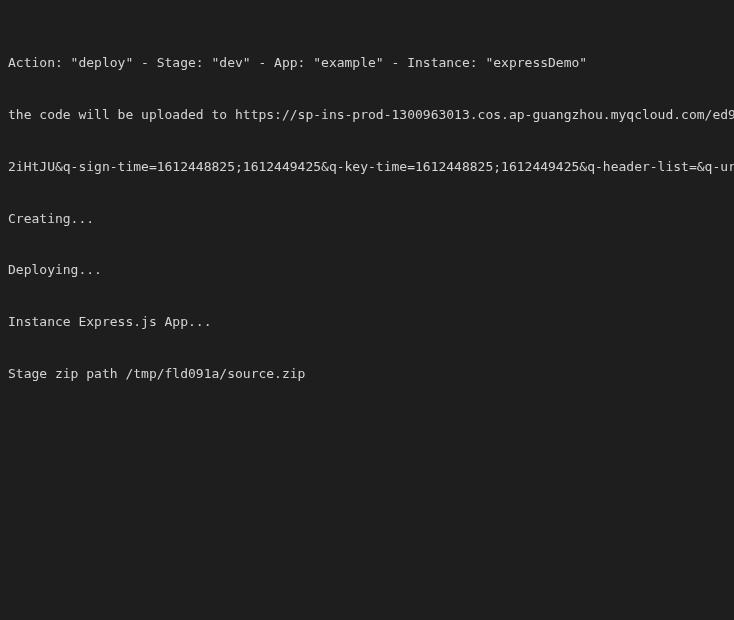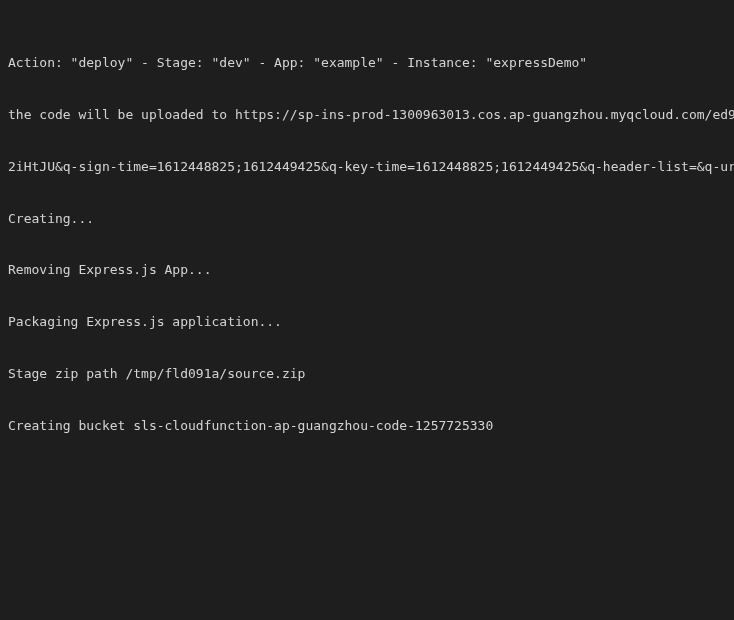--- a/index.html
+++ b/index.html
@@ -38,24 +38,23 @@
 </style>
 </head>
 <body>
 
 <div id="terminal">
 
   <div class="line c-normal">Action: "deploy" - Stage: "dev" - App: "example" - Instance: "expressDemo"</div>
   <div class="line c-normal">the code will be uploaded to https://sp-ins-prod-1300963013.cos.ap-guangzhou.myqcloud.com/ed9ff8a1-b0c9-4</div>
   <div class="line c-normal">2iHtJU&amp;q-sign-time=1612448825;1612449425&amp;q-key-time=1612448825;1612449425&amp;q-header-list=&amp;q-url-param-list</div>
   <div class="line c-normal">Creating...</div>
-  <div class="line c-normal">Removing Express.js App...</div>
-  <div class="line c-normal">Packaging Express.js application...</div>
+  <div class="line c-normal">Deploying...</div>
+  <div class="line c-normal">Instance Express.js App...</div>
   <div class="line c-normal">Stage zip path /tmp/fld091a/source.zip</div>
-  <div class="line c-normal">Creating bucket sls-cloudfunction-ap-guangzhou-code-1257725330</div>
   
   
   
   
   
   
   
   
   
   

